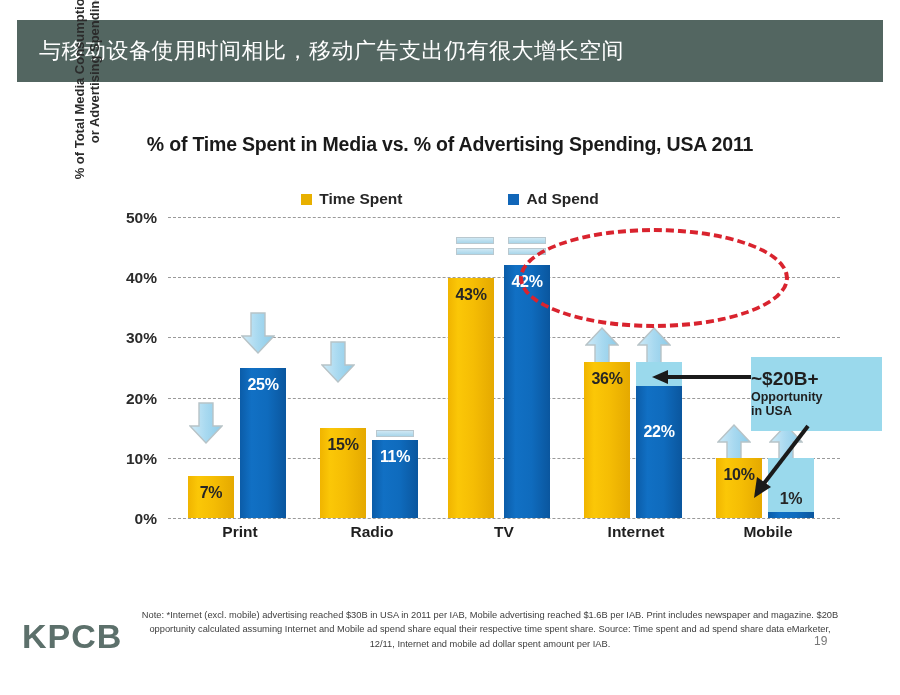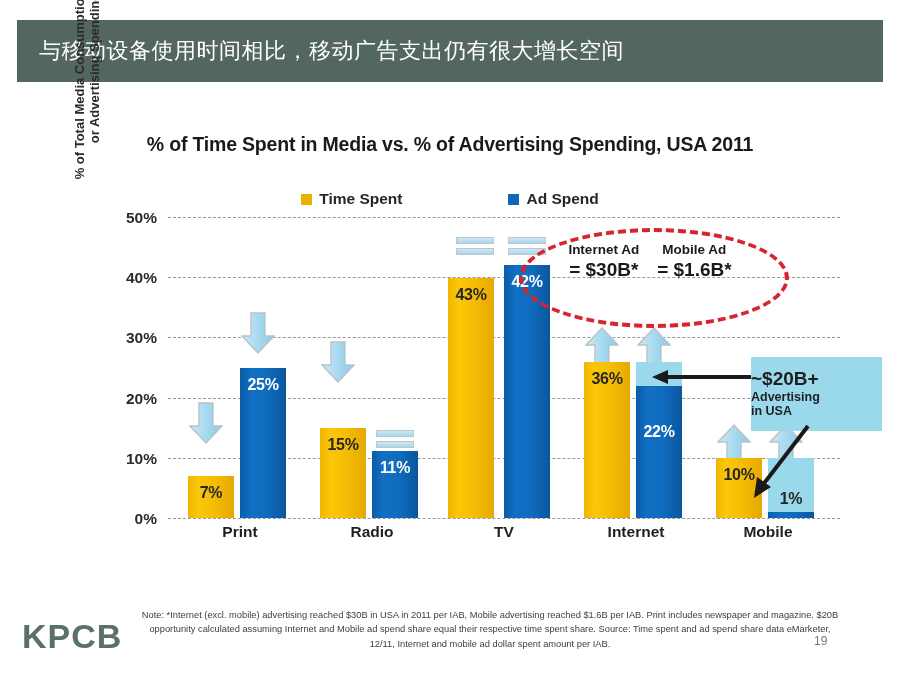--- a/index.html
+++ b/index.html
@@ -213,21 +213,21 @@
             <path d="M10 1 L24 1 L24 24 L33 24 L17 41 L1 24 L10 24 Z" fill="url(#dg1)" stroke="#b7c3c7" stroke-width="1.4"></path>
           </svg>
       </div>
       <div class="eq" style="left:60px;top:213px;">
         <i></i>
           <i></i>
       </div>
       <div class="bar bar-yellow" style="left:4px;height:90.3px;">
         <span class="bar-val val-dark" style="top:8px;">15%</span>
       </div>
-      <div class="bar bar-blue" style="left:56px;height:67px;">
+      <div class="bar bar-blue" style="left:56px;height:78px;">
         <span class="bar-val val-white" style="top:8px;">11%</span>
       </div>
       <div class="catlabel">Radio</div>
     </div>
 
     <div class="group" style="left:280px;width:112px;">
       <div class="eq" style="left:8px;top:20px;">
           <i></i>
           <i></i>
         </div>
@@ -288,41 +288,31 @@
       </div>
       <div class="bar-cyan" style="left:56px;bottom:6px;height:54.2px;"></div>
       <div class="bar bar-blue" style="left:56px;height:6px;"></div>
       <span class="bar-val val-dark" style="left:56px;bottom:10px;position:absolute;">1%</span>
       <div class="catlabel">Mobile</div>
     </div>
 
   </div>
 
   <div class="ellipse"></div>
-  <div class="ellipse-text">
-    <div class="ell-col">
-      <span>Internet Ad</span>
-      <span class="big">= $30B*</span>
-    </div>
-    <div class="ell-col">
-      <span>Mobile Ad</span>
-      <span class="big">= $1.6B*</span>
-    </div>
-  </div>
 
   <div class="black-arrow">
     <svg viewBox="0 0 104 18" width="104" height="18">
       <line x1="104" y1="9" x2="14" y2="9" stroke="#1a1a1a" stroke-width="4"></line>
       <path d="M2 9 L18 2 L18 16 Z" fill="#1a1a1a"></path>
     </svg>
   </div>
 
   <div class="callout">
     <div class="c1">~$20B+</div>
-    <div class="c2">Advertising</div>
+    <div class="c2">Opportunity</div>
     <div class="c2">in USA</div>
   </div>
 
   <div class="diag-arrow">
     <svg viewBox="0 0 68 82" width="68" height="82">
       <line x1="62" y1="2" x2="16" y2="62" stroke="#1a1a1a" stroke-width="4"></line>
       <path d="M8 74 L11 53 L25 63 Z" fill="#1a1a1a"></path>
     </svg>
   </div>
 

